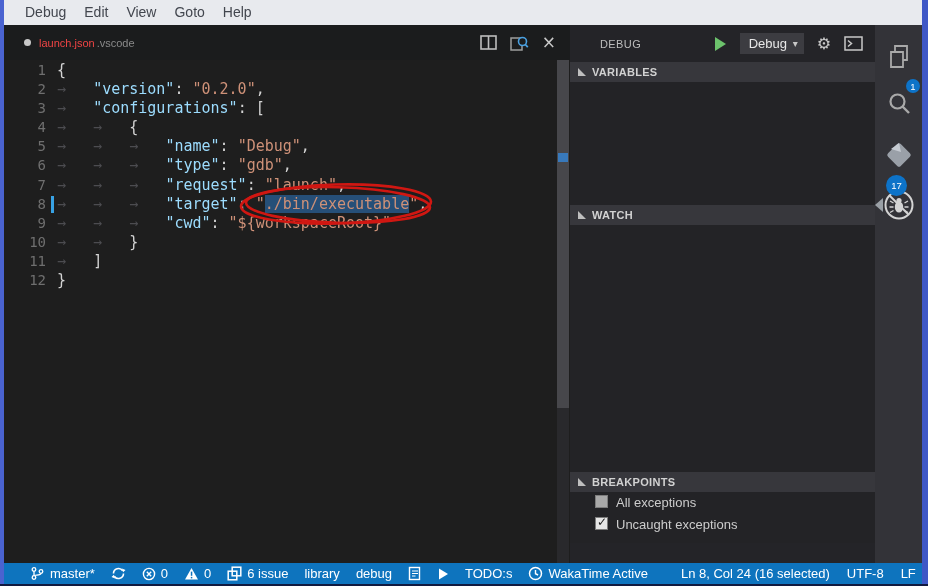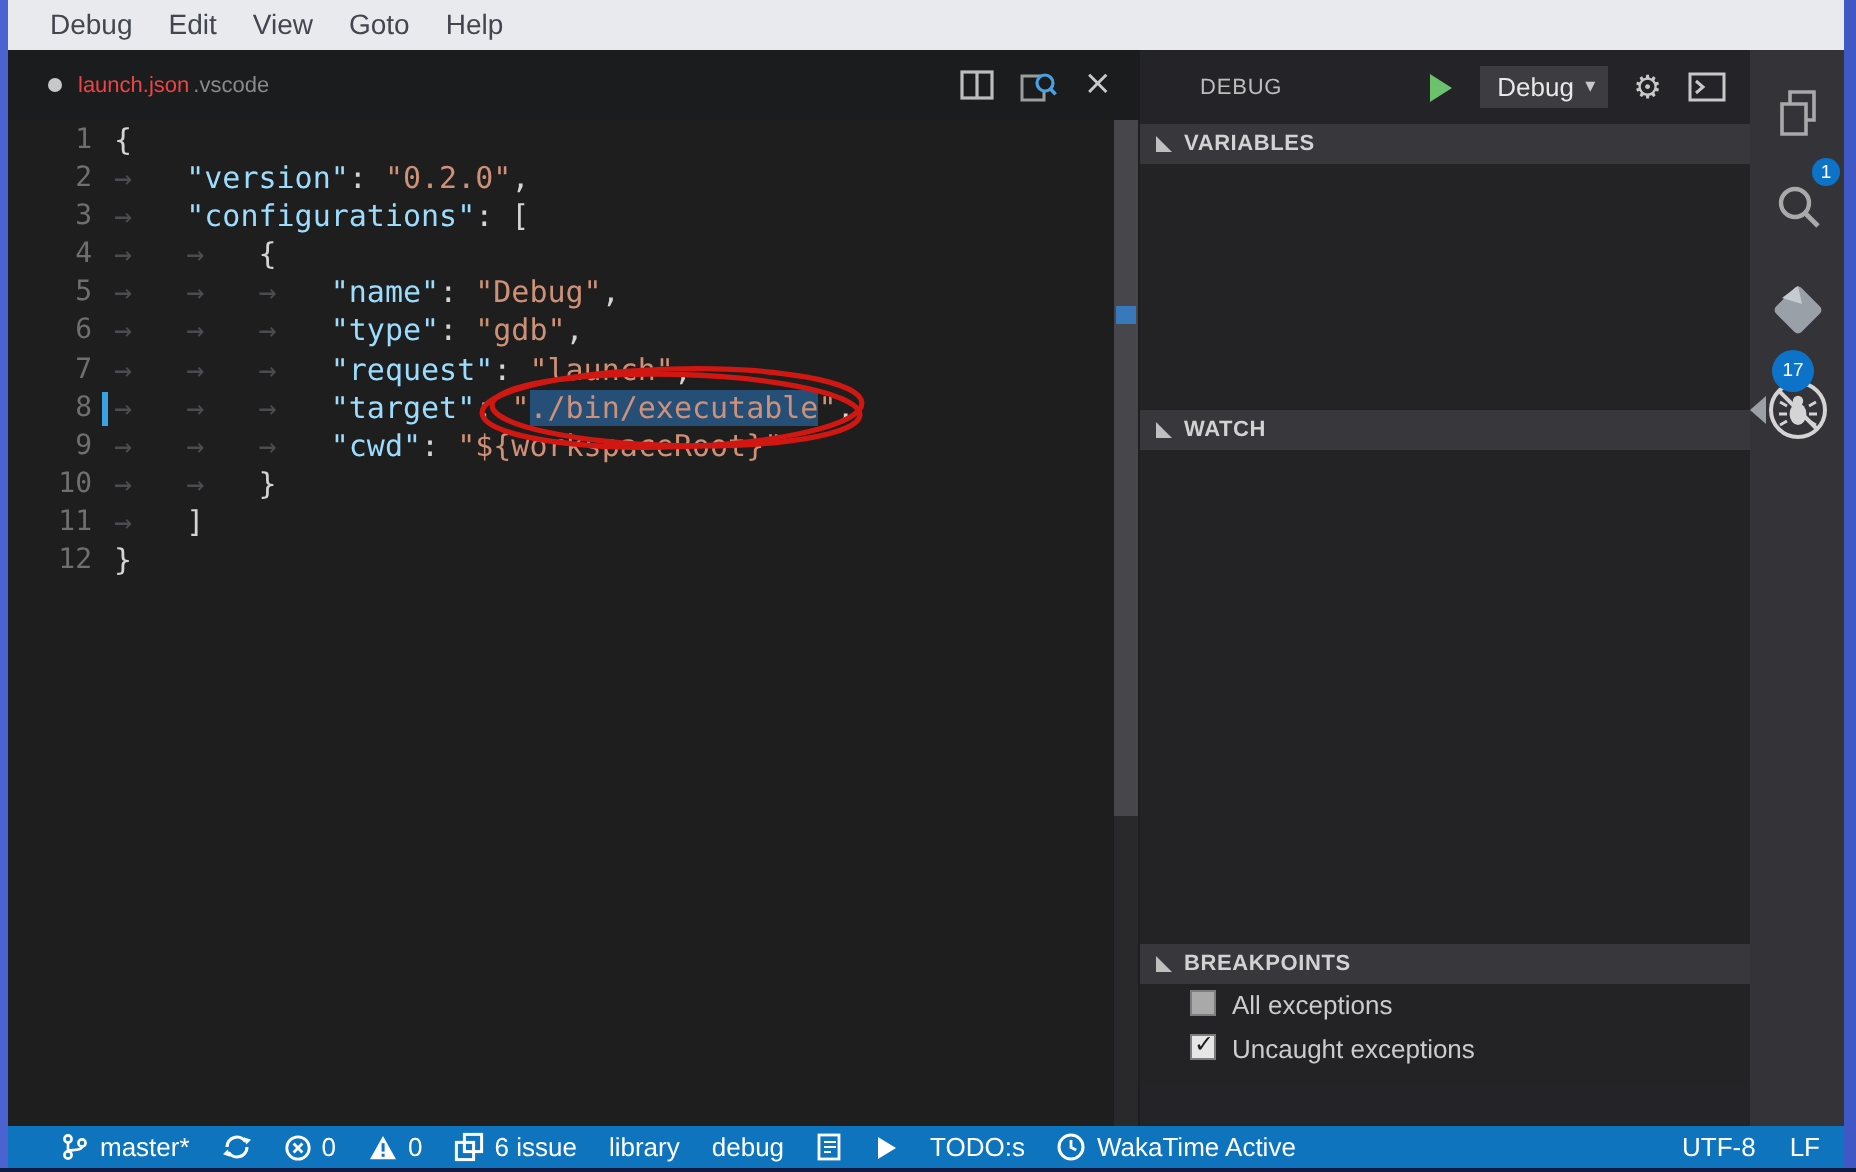--- a/index.html
+++ b/index.html
@@ -346,20 +346,23 @@
             <svg width="15" height="15" viewBox="0 0 15 15">
               <circle cx="7.5" cy="7.5" r="6" fill="none" stroke="#fff" stroke-width="1.5"></circle>
               <path d="M7.5 4 v3.7 l2.6 1.3" fill="none" stroke="#fff" stroke-width="1.4"></path>
             </svg>
           </span>
           <span>WakaTime Active</span>
         </span>
       </div>
     <div class="sb-right" id="sb-right">
         <span class="sbi">
+          <span>Ln 8, Col 24 (16 selected)</span>
+        </span>
+        <span class="sbi">
           <span>UTF-8</span>
         </span>
         <span class="sbi">
           <span>LF</span>
         </span>
       </div>
   </div>
 
   <div class="border-left"></div>
   <div class="border-right"></div>

